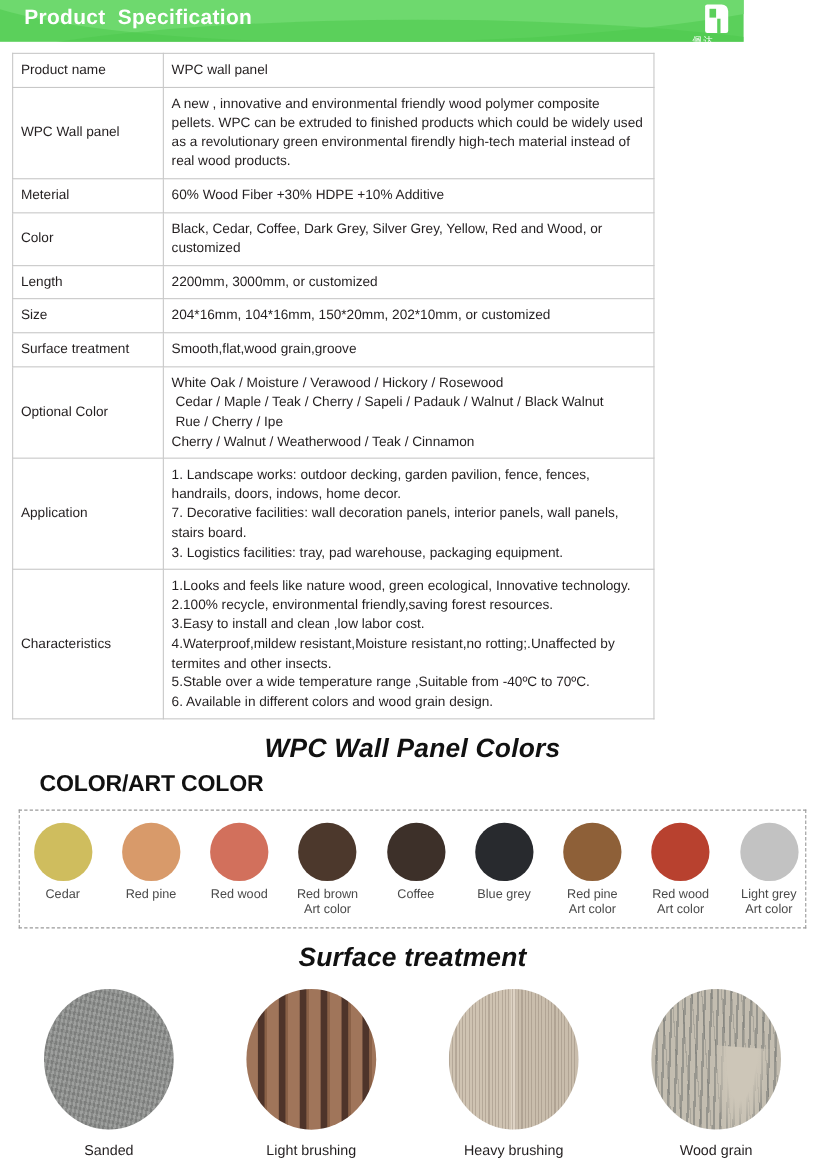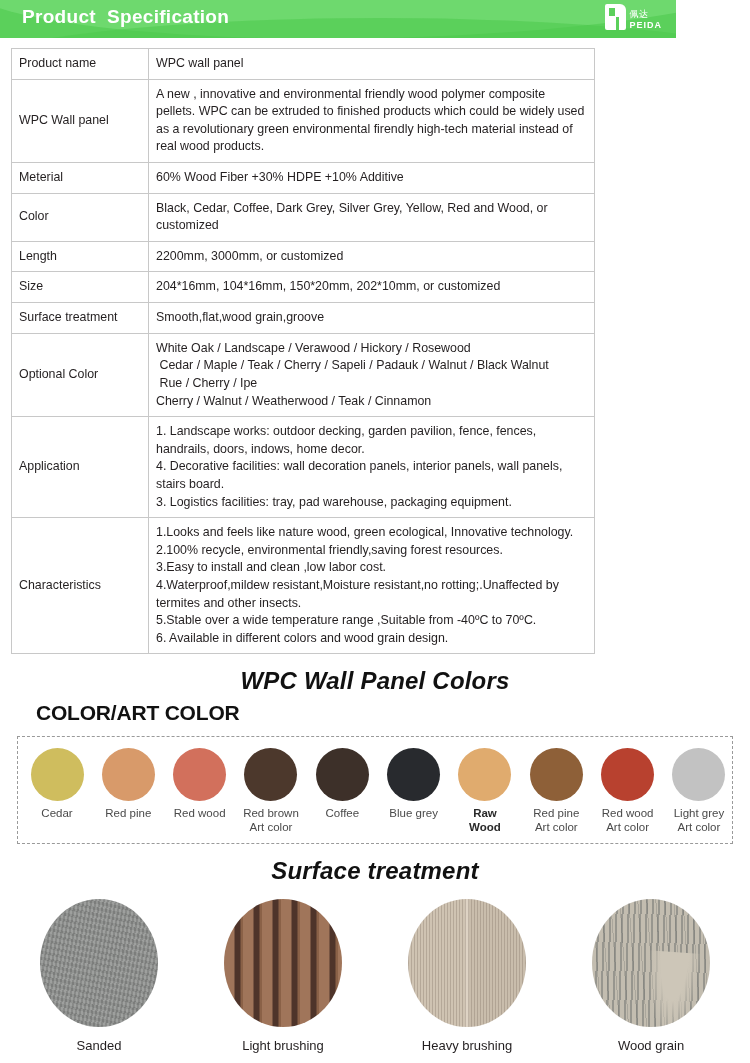--- a/index.html
+++ b/index.html
@@ -56,20 +56,21 @@
     z-index: 3;
   }
   .logo {
     position: absolute;
     right: 14px;
     top: 4px;
     display: flex;
     align-items: flex-end;
     gap: 3px;
     z-index: 3;
+    flex-direction: column;
   }
   .logo-mark {
     position: relative;
     width: 21px;
     height: 26px;
     background: #ffffff;
     border-radius: 2px 6px 2px 2px;
   }
   .logo-mark::before {
     content: "";
@@ -299,33 +300,33 @@
           <td class="v">
             <div class="ml">
               <div>Smooth,flat,wood grain,groove</div>
             </div>
           </td>
         </tr>
         <tr>
           <td class="k">Optional Color</td>
           <td class="v">
             <div class="ml">
-              <div>White Oak / Landscape / Verawood / Hickory / Rosewood</div>
+              <div>White Oak / Moisture / Verawood / Hickory / Rosewood</div>
               <div> Cedar / Maple / Teak / Cherry / Sapeli / Padauk / Walnut / Black Walnut</div>
               <div> Rue / Cherry / Ipe</div>
               <div>Cherry / Walnut / Weatherwood / Teak / Cinnamon</div>
             </div>
           </td>
         </tr>
         <tr>
           <td class="k">Application</td>
           <td class="v">
             <div class="ml">
               <div>1. Landscape works: outdoor decking, garden pavilion, fence, fences, handrails, doors, indows, home decor.</div>
-              <div>4. Decorative facilities: wall decoration panels, interior panels, wall panels, stairs board.</div>
+              <div>7. Decorative facilities: wall decoration panels, interior panels, wall panels, stairs board.</div>
               <div>3. Logistics facilities: tray, pad warehouse, packaging equipment.</div>
             </div>
           </td>
         </tr>
         <tr>
           <td class="k">Characteristics</td>
           <td class="v">
             <div class="ml">
               <div>1.Looks and feels like nature wood, green ecological, Innovative technology.</div>
               <div>2.100% recycle, environmental friendly,saving forest resources.</div>
@@ -362,25 +363,20 @@
     </div>
     <div class="swatch">
       <div class="disc" style="background: rgb(61, 48, 41);"></div>
       <div class="lbl">Coffee</div>
     </div>
     <div class="swatch">
       <div class="disc" style="background: rgb(40, 42, 46);"></div>
       <div class="lbl">Blue grey</div>
     </div>
     <div class="swatch">
-      <div class="disc" style="background: rgb(224, 171, 110);"></div>
-      <div class="lbl strong">Raw
-Wood</div>
-    </div>
-    <div class="swatch">
       <div class="disc" style="background: rgb(142, 96, 56);"></div>
       <div class="lbl">Red pine
 Art color</div>
     </div>
     <div class="swatch">
       <div class="disc" style="background: rgb(184, 65, 47);"></div>
       <div class="lbl">Red wood
 Art color</div>
     </div>
     <div class="swatch">

